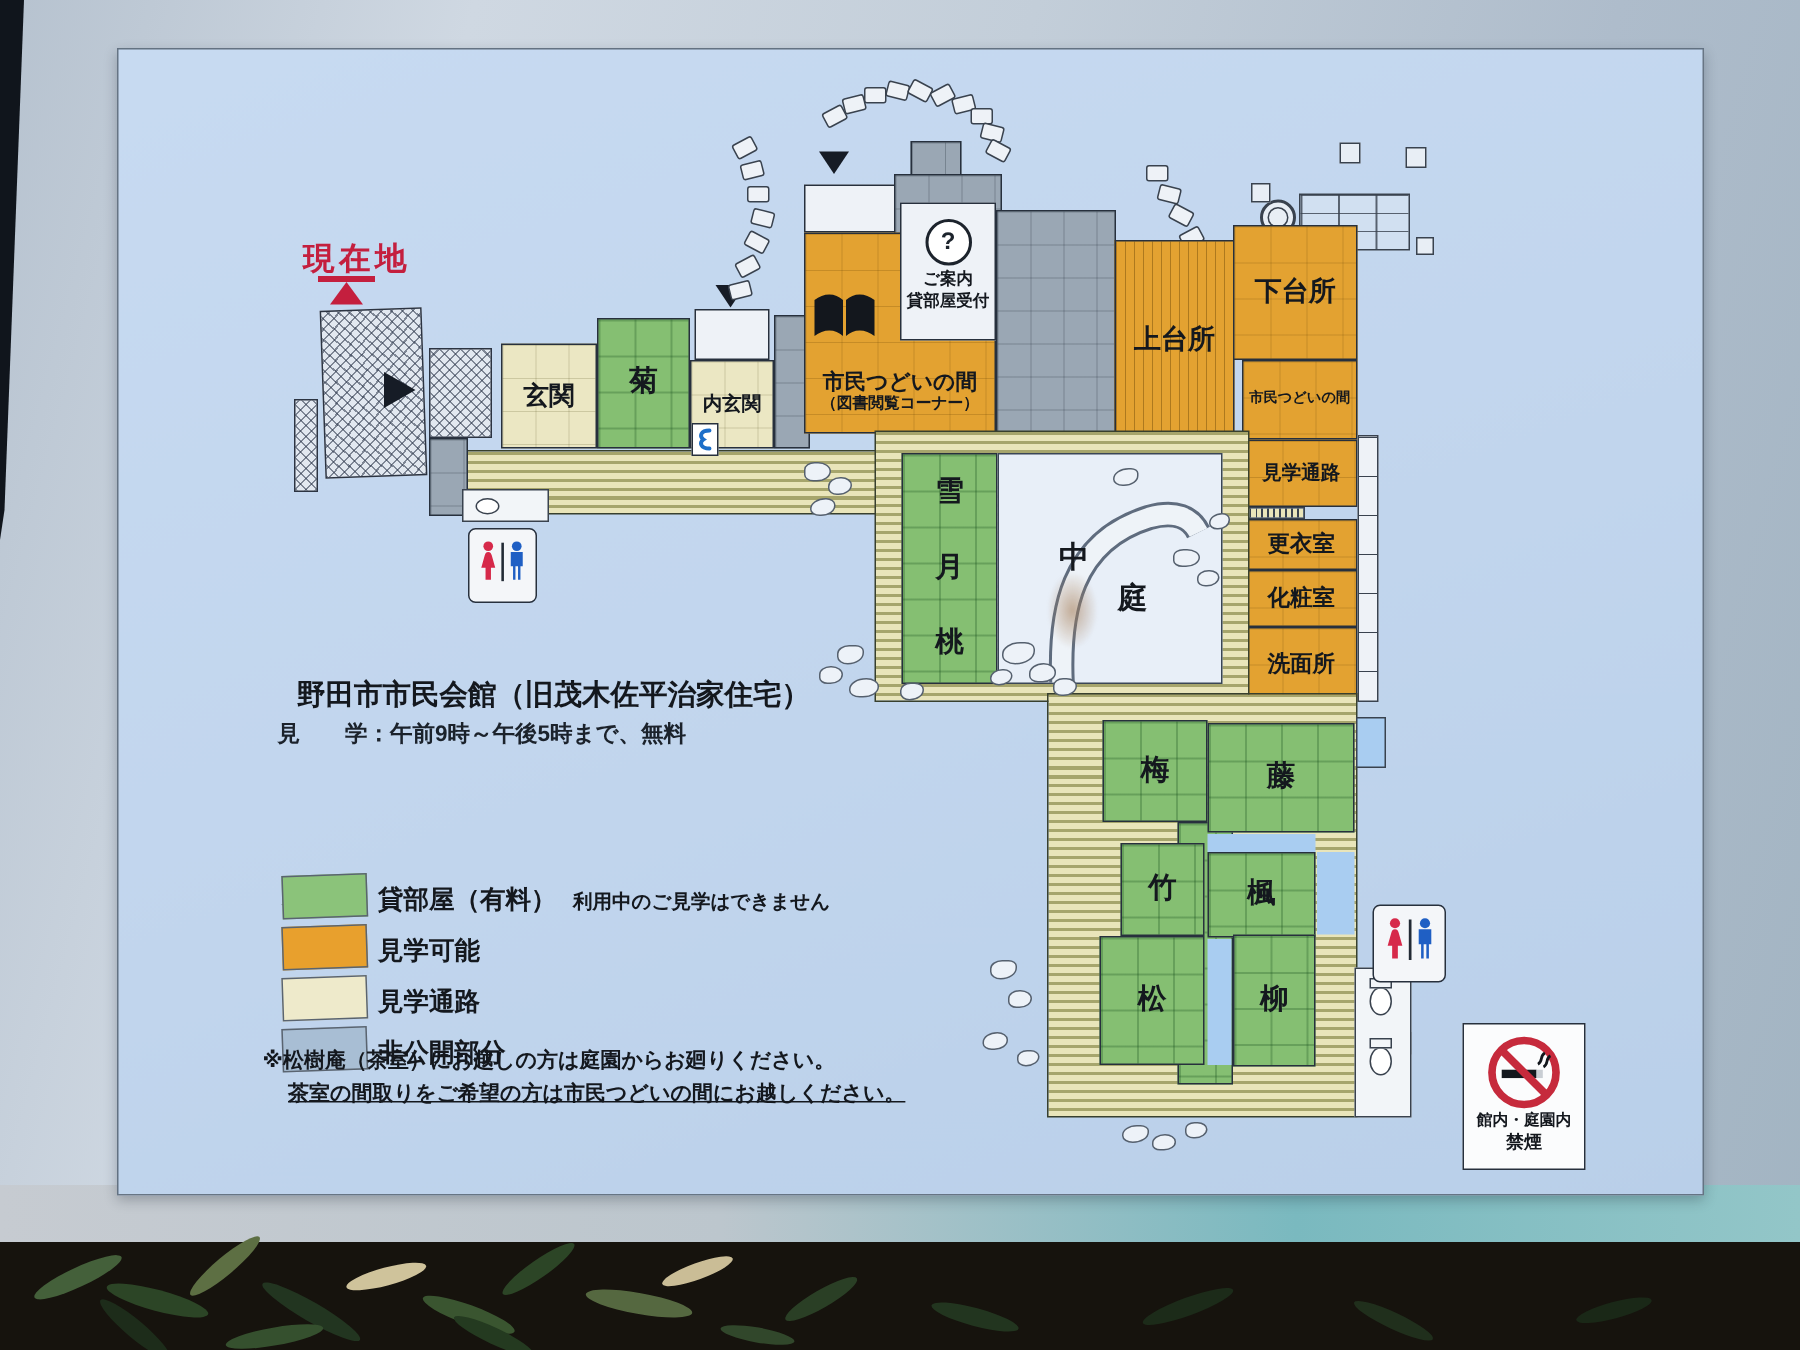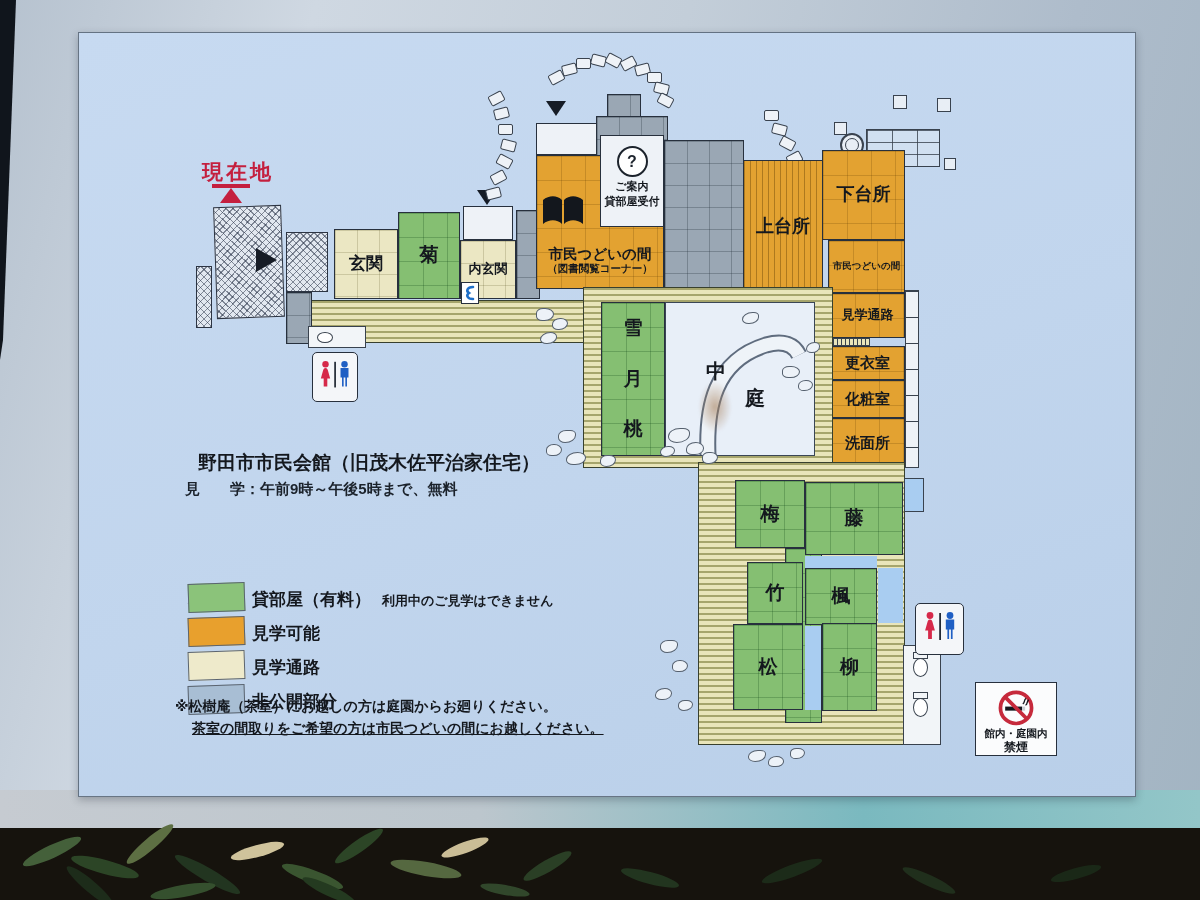--- a/index.html
+++ b/index.html
@@ -59,21 +59,21 @@
   .curloc{position:absolute;font-weight:700;font-size:21px;letter-spacing:3px;color:#c41f3e;}
   .redbar{position:absolute;width:38px;height:4px;background:#c41f3e;}
   .qcircle{width:27px;height:27px;border-radius:50%;border:2.4px solid #1c232c;background:#fff;
     display:flex;align-items:center;justify-content:center;font-weight:700;font-size:16px;color:#1c232c;}
   .inset{display:flex;flex-direction:column;align-items:center;gap:3px;padding-top:10px;}
   .insettxt{font-size:11px;font-weight:700;color:#14181e;}
   .toiletsign{position:absolute;background:#f4f6f9;border:1.6px solid #27303d;border-radius:5px;
     display:flex;align-items:center;justify-content:center;}
   .infoline{font-size:15px;font-weight:700;color:#1b222b;}
   .chip{position:absolute;width:55px;height:27px;border:1.3px solid #5a6470;transform:rotate(-2deg);}
-  .nosmoke{position:absolute;left:975px;top:682px;width:82px;height:74px;background:#fbfcfd;
+  .nosmoke{position:absolute;left:975px;top:682px;width:82px;height:98px;background:#fbfcfd;
     border:1.6px solid #27303d;display:flex;flex-direction:column;align-items:center;padding-top:6px;box-sizing:border-box;}
   .nosmoke-txt{font-size:10.5px;font-weight:700;color:#14181e;line-height:1.25;text-align:center;}
   .darkstrip{position:absolute;left:0;top:828px;width:1200px;height:72px;background:#16130d;}
   .metalbar{position:absolute;left:0;top:790px;width:1200px;height:40px;
     background:linear-gradient(90deg,#c6cbd1 0%,#bcc6cd 40%,#7ab9bf 72%,#93c6c8 100%);
     border-bottom:2px solid #3c4a4a;}
   .leaf{position:absolute;border-radius:50%;}
   .cornerdark{position:absolute;left:0;top:0;width:18px;height:360px;background:#10151c;
     clip-path:polygon(0 0,16px 0,3px 340px,0 360px);}
   .fixture{position:absolute;box-sizing:border-box;background:#f2f5f8;border:1.2px solid #39424e;}

